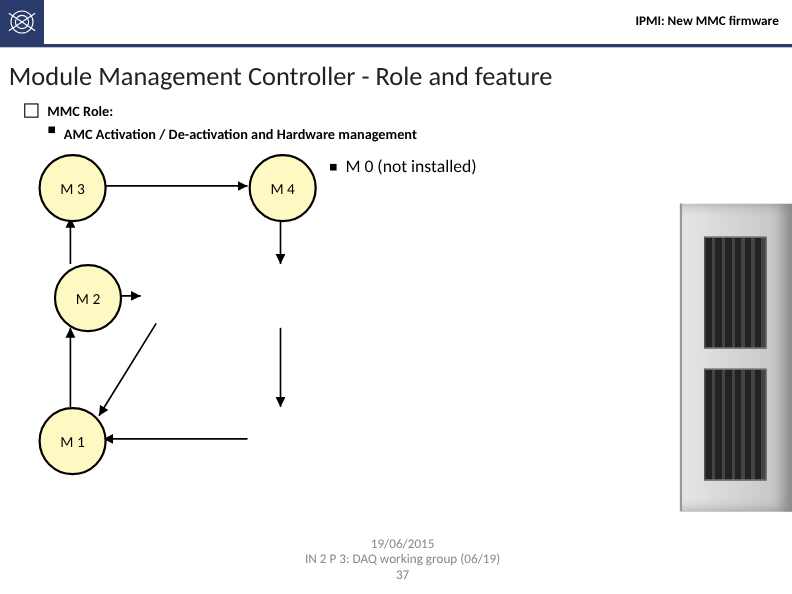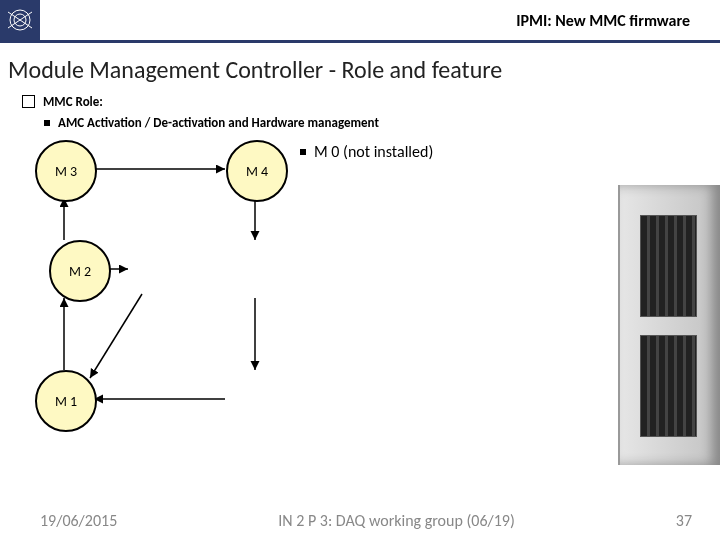--- a/index.html
+++ b/index.html
@@ -24,38 +24,38 @@
     background: #2a3a6a;
     display: flex;
     align-items: center;
     justify-content: center;
   }
   .logo svg { display: block; }
   .header-title {
     flex: 1;
     text-align: right;
     font-weight: bold;
-    font-size: 16px;
-    padding-right: 30px;
+    font-size: 12px;
+    padding-right: 12px;
     color: #000;
   }
   .title {
     font-size: 24px;
     font-weight: 300;
     color: #222;
     margin: 12px 0 10px 8px;
     font-family: "Segoe UI Light", "Segoe UI", Calibri, sans-serif;
   }
   .content {
     margin-left: 22px;
     font-size: 13px;
   }
   .bullet-row {
     display: flex;
-    align-items: center;
+    align-items: flex-start;
     gap: 8px;
     margin-bottom: 6px;
   }
   .box-bullet {
     width: 11px;
     height: 11px;
     border: 1.5px solid #000;
     flex: 0 0 auto;
   }
   .sq-bullet {
@@ -126,24 +126,25 @@
   .hw-img::before { top: 30px; }
   .hw-img::after { top: 150px; }
   .footer {
     position: absolute;
     bottom: 10px;
     left: 0;
     width: 720px;
     display: flex;
     justify-content: space-between;
     align-items: center;
-    font-size: 16px;
+    font-size: 12px;
     color: #888;
     padding: 0 28px 0 40px;
     box-sizing: border-box;
+    flex-direction: column;
   }
 </style>
 </head>
 <body>
 
 <div class="header">
   <div class="logo">
     <svg width="32" height="32" viewBox="0 0 32 32">
       <circle cx="16" cy="16" r="10" stroke="#fff" stroke-width="1" fill="none"></circle>
       <circle cx="16" cy="16" r="6" stroke="#fff" stroke-width="1" fill="none"></circle>

